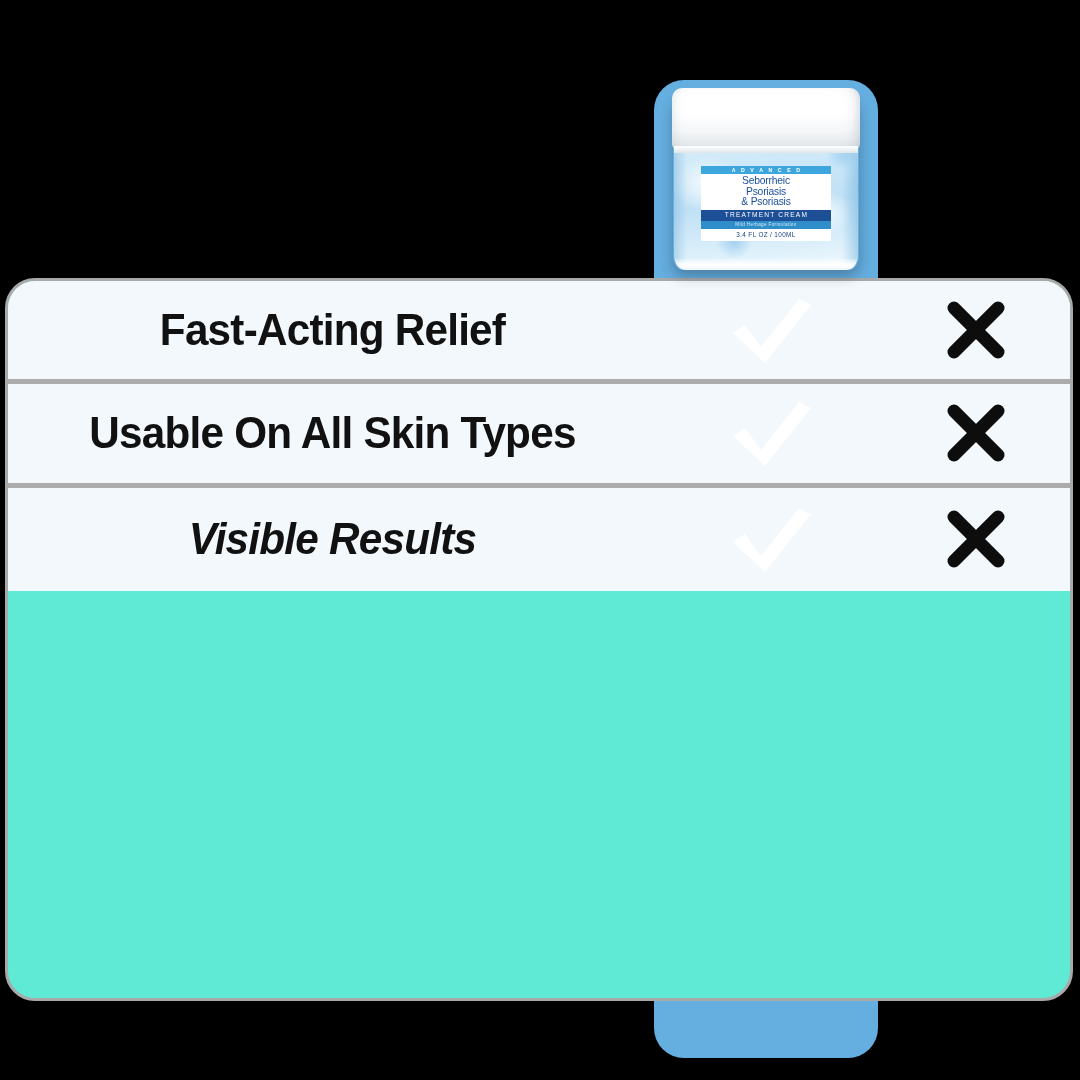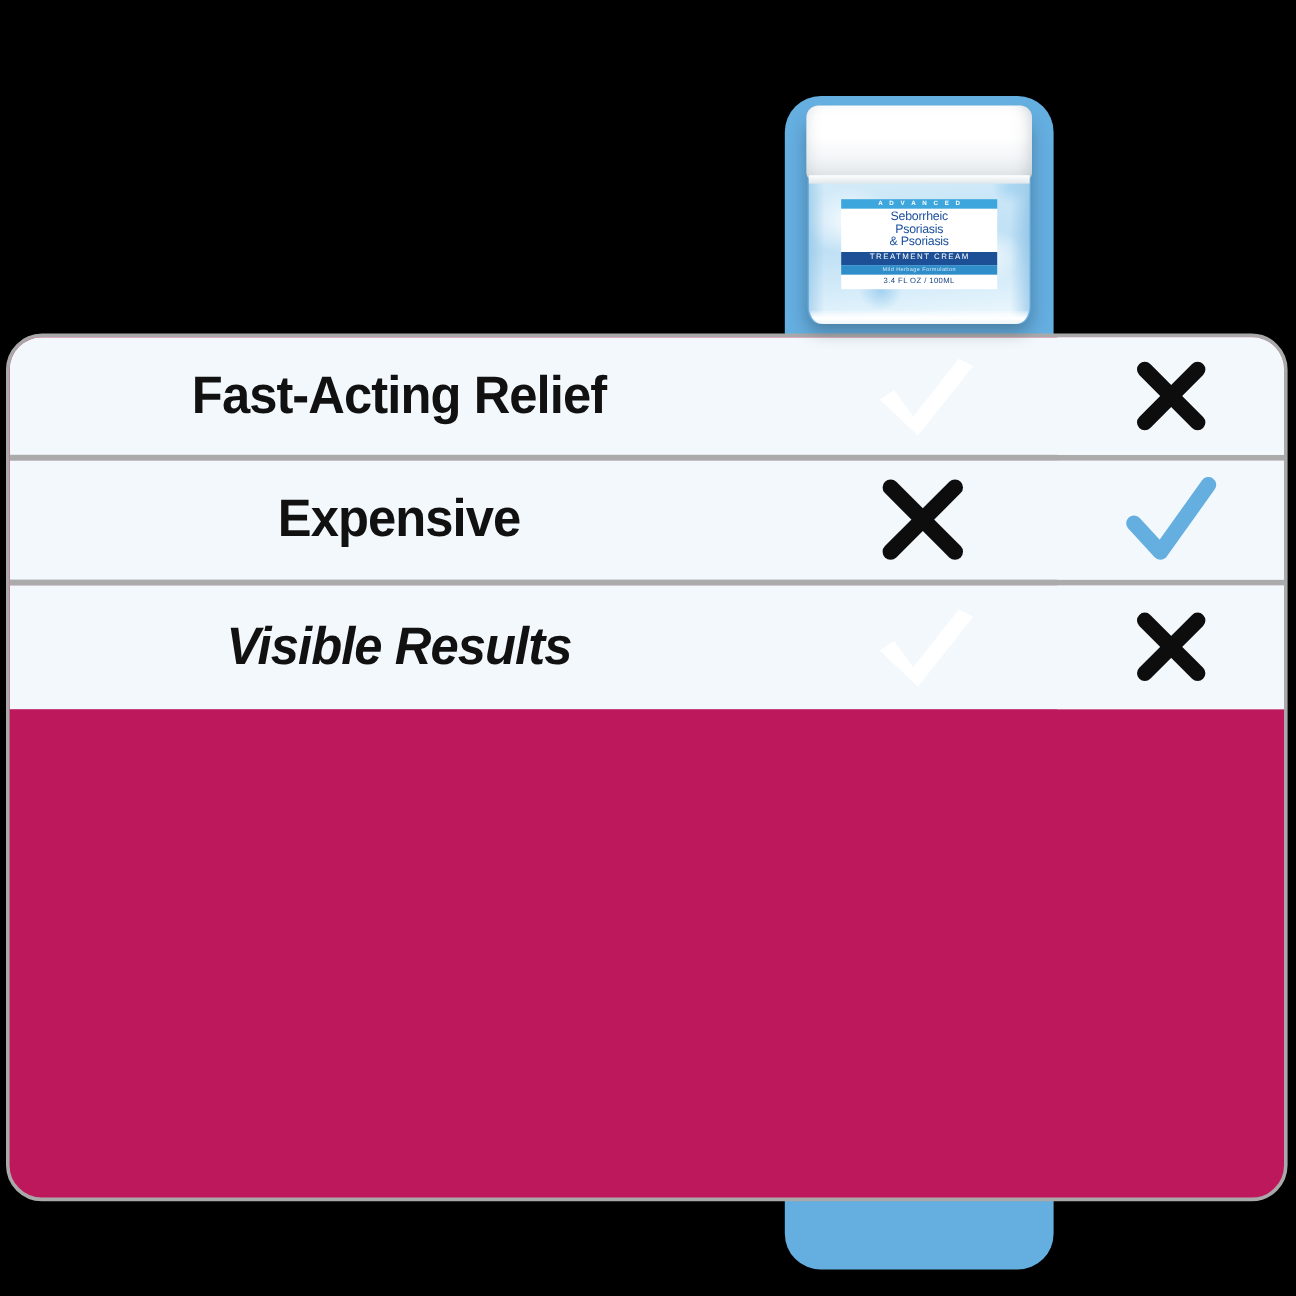--- a/index.html
+++ b/index.html
@@ -115,21 +115,21 @@
 
   
   #comparison-card {
     position: absolute;
     left: 5px;
     top: 278px;
     width: 1068px;
     height: 723px;
     border: 3px solid #a9a9a9;
     border-radius: 30px;
-    background: #be185d;
+    background: #5eead4;
     overflow: hidden;
     z-index: 2;
   }
   .row {
     position: relative;
     display: flex;
     align-items: center;
     height: 103.3px;
     border-bottom: 5px solid #ababab;
     background: #f2f8fc;
@@ -217,49 +217,49 @@
             <line x1="10" y1="10" x2="54" y2="54"></line>
               <line x1="54" y1="10" x2="10" y2="54"></line>
           </g>
         </svg>
       </div>
     </div>
 
 
 
 
-
     <div class="row">
-      <div class="cell-feature">Expensive</div>
-      <div class="cell-mark">
-        <svg class="mark" width="78" height="78" viewBox="0 0 64 64">
-          <g stroke="#0d0d0d" stroke-width="11" stroke-linecap="round">
-            <line x1="10" y1="10" x2="54" y2="54"></line>
-              <line x1="54" y1="10" x2="10" y2="54"></line>
-          </g>
-        </svg>
-      </div>
-      <div class="cell-mark alt">
-        <svg class="mark" width="82" height="74" viewBox="0 0 82 74">
-          <path d="M10 40 L32 64 L72 8" fill="none" stroke="#65aee0" stroke-width="13" stroke-linecap="round" stroke-linejoin="round"></path>
-        </svg>
-      </div>
-    </div>
-
-    <div class="row">
-      <div class="cell-feature">Visible Results</div>
+      <div class="cell-feature">Usable On All Skin Types</div>
       <div class="cell-mark">
         <svg class="mark" width="96" height="78" viewBox="0 0 96 78">
           <path d="M12 42 L24 34 L40 56 L78 8 L90 14 L44 72 Z" fill="#ffffff"></path>
         </svg>
       </div>
       <div class="cell-mark alt">
         <svg class="mark" width="64" height="64" viewBox="0 0 64 64">
           <g stroke="#0d0d0d" stroke-width="13" stroke-linecap="round">
             <line x1="10" y1="10" x2="54" y2="54"></line>
               <line x1="54" y1="10" x2="10" y2="54"></line>
           </g>
         </svg>
       </div>
     </div>
 
+
+    <div class="row">
+      <div class="cell-feature">Visible Results</div>
+      <div class="cell-mark">
+        <svg class="mark" width="96" height="78" viewBox="0 0 96 78">
+          <path d="M12 42 L24 34 L40 56 L78 8 L90 14 L44 72 Z" fill="#ffffff"></path>
+        </svg>
+      </div>
+      <div class="cell-mark alt">
+        <svg class="mark" width="64" height="64" viewBox="0 0 64 64">
+          <g stroke="#0d0d0d" stroke-width="13" stroke-linecap="round">
+            <line x1="10" y1="10" x2="54" y2="54"></line>
+              <line x1="54" y1="10" x2="10" y2="54"></line>
+          </g>
+        </svg>
+      </div>
+    </div>
+
   </div>
 </div>
 
 </body></html>

